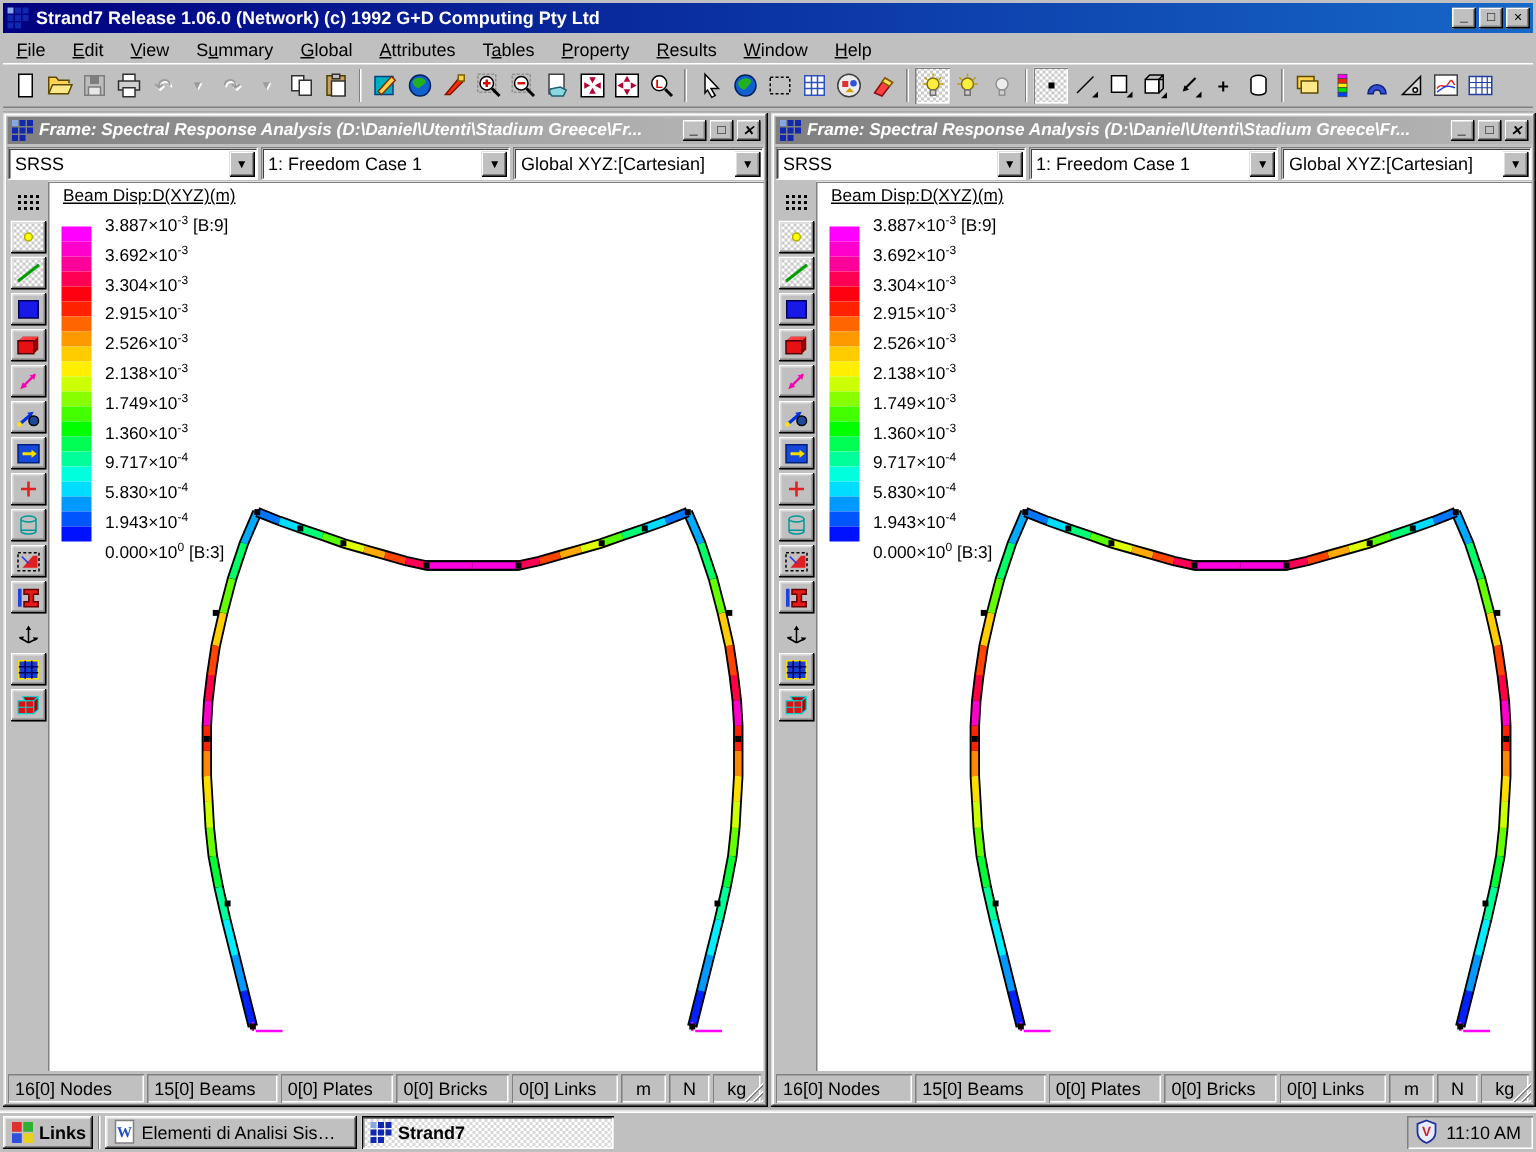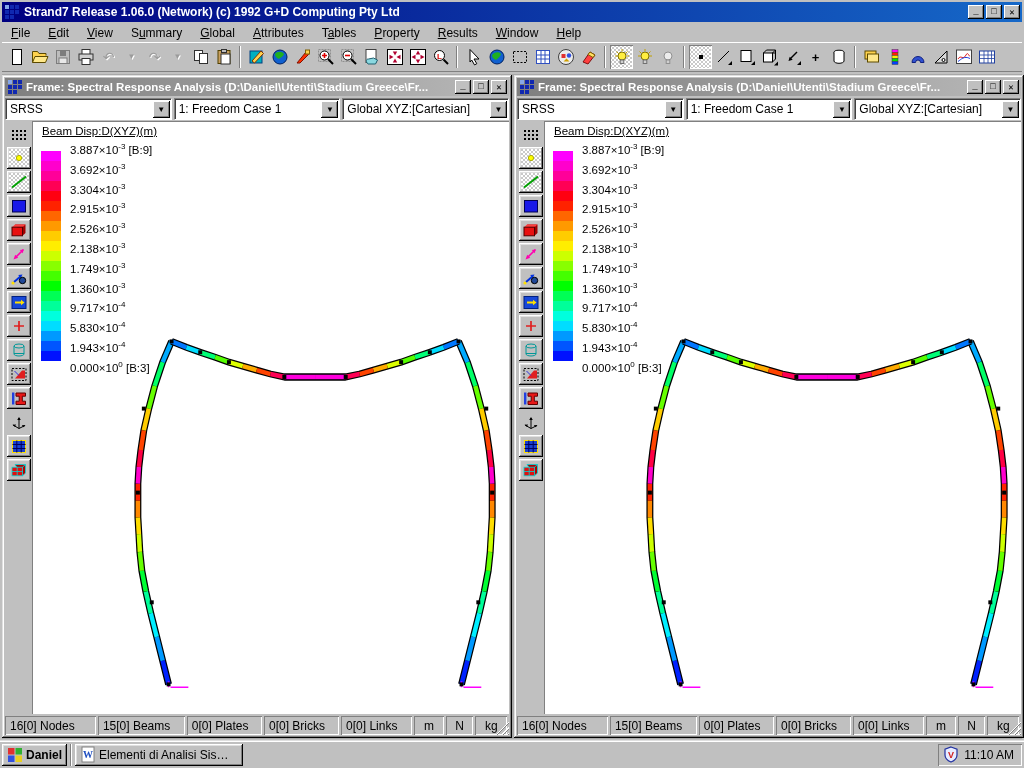--- a/index.html
+++ b/index.html
@@ -24,21 +24,21 @@
   .tb-btn { width:23px; height:24px; display:flex; align-items:center; justify-content:center; position:relative; }
   .tb-btn.pressed { box-shadow: inset 1px 1px #808080, inset -1px -1px #fff;
     background:repeating-conic-gradient(#ffffff 0% 25%, #c9c9c9 0% 50%); background-size:4px 4px; }
   .tg { font-size:14px; line-height:1; color:#000; }
   .dis { color:#9b9b9b; text-shadow:1px 1px #fff; }
 
   
   #mdi { position:absolute; left:2px; top:74px; right:2px; bottom:29px; background:#a8a8a8; }
   .frame-window { position:absolute; top:1px; bottom:1px; width:510px; background:#c0c0c0; display:flex; flex-direction:column;
     box-shadow: inset -1px -1px #000, inset 1px 1px #dfdfdf, inset -2px -2px #808080, inset 2px 2px #fff; padding:3px; }
-  .fw-titlebar { height:18px; background:linear-gradient(90deg,#7f7f7f,#b8b8b8); color:#fff; display:flex; align-items:center; padding:0 2px; flex:0 0 auto; }
+  .fw-titlebar { height:18px; background:linear-gradient(90deg,#7f7f7f,#b8b8b8); color:#fff; display:flex; align-items:center; padding:0 2px; flex:0 0 auto;font-style:italic; }
   .fw-titlebar .title { font-weight:bold; font-size:11.5px; margin-left:3px; flex:1; white-space:nowrap; overflow:hidden; }
   .fw-combos { height:24px; display:flex; gap:2px; padding-top:2px; flex:0 0 auto; }
   .combo { flex:1; background:#fff; border:1px solid; border-color:#808080 #fff #fff #808080; display:flex; align-items:center; position:relative;
     box-shadow: inset 1px 1px #404040; }
   .combo .val { flex:1; padding:0 4px; white-space:nowrap; overflow:hidden; font-size:12px; }
   .combo .drop { width:17px; height:17px; margin:1px; background:#c0c0c0; box-shadow: inset -1px -1px #000, inset 1px 1px #fff, inset -2px -2px #808080;
     display:flex; align-items:center; justify-content:center; font-size:8px; color:#000; flex:0 0 auto; }
   .fw-body { flex:1; display:flex; min-height:0; margin-top:1px; }
   .fw-side { width:27px; flex:0 0 auto; display:flex; flex-direction:column; align-items:center; padding-top:2px; gap:2px; }
   .side-btn { width:24px; height:22px; display:flex; align-items:center; justify-content:center; }
@@ -1081,33 +1081,50 @@
 <div id="taskbar">
   <div class="task-btn" id="start-btn">
     <span class="appicon" style="display: inline-flex; align-items: center;">
         <svg width="16" height="18" viewBox="0 0 16 18">
           <rect x="1" y="2" width="6.5" height="6.5" fill="#e03030"></rect>
           <rect x="8.5" y="2" width="6.5" height="6.5" fill="#30b030"></rect>
           <rect x="1" y="9.5" width="6.5" height="6.5" fill="#3050e0"></rect>
           <rect x="8.5" y="9.5" width="6.5" height="6.5" fill="#e8d020"></rect>
         </svg>
       </span>
-    <span>Daniel</span>
+    <span>Links</span>
   </div>
   <div id="task-sep"></div>
   <div id="task-buttons" style="display:flex;gap:3px;">
       <div class="task-btn" style="width: 168px;">
         <span class="appicon" style="display: inline-flex; align-items: center;">
           <svg width="16" height="18" viewBox="0 0 16 18">
             <rect x="2" y="1" width="12" height="15" fill="#fff" stroke="#808080"></rect>
             <text x="8" y="12" font-size="10" font-weight="bold" fill="#2050c0" text-anchor="middle" font-family="Liberation Serif,serif">W</text>
           </svg>
         </span>
         <span style="overflow: hidden; text-overflow: ellipsis; white-space: nowrap;">Elementi di Analisi Sismica....</span>
       </div>
+      <div class="task-btn active" style="width: 168px;">
+        <span class="appicon" style="display: inline-flex; align-items: center;">
+          <svg width="16" height="18" viewBox="0 0 16 18">
+            <g>
+              <rect x="1" y="2" width="4" height="4" fill="#87a8e8"></rect>
+              <rect x="6" y="2" width="4" height="4" fill="#1028b0"></rect>
+              <rect x="11" y="2" width="4" height="4" fill="#1028b0"></rect>
+              <rect x="1" y="7" width="4" height="4" fill="#1028b0"></rect>
+              <rect x="6" y="7" width="4" height="4" fill="#1028b0"></rect>
+              <rect x="11" y="7" width="4" height="4" fill="#1028b0"></rect>
+              <rect x="1" y="12" width="4" height="4" fill="#1028b0"></rect>
+              <rect x="6" y="12" width="4" height="4" fill="#1028b0"></rect>
+            </g>
+          </svg>
+        </span>
+        <span style="overflow: hidden; text-overflow: ellipsis; white-space: nowrap;">Strand7</span>
+      </div>
     </div>
   <div id="tray">
     <span class="appicon" style="display: inline-flex; align-items: center;">
         <svg width="16" height="18" viewBox="0 0 16 18">
           <path d="M8 1l6 2.2V9c0 3.8-3 5.8-6 7-3-1.2-6-3.2-6-7V3.2z" fill="#e8ecff" stroke="#2030a0" stroke-width="1.2"></path>
           <text x="8" y="11.5" font-size="9" font-weight="bold" fill="#d02020" text-anchor="middle">V</text>
         </svg>
       </span>
     <span id="clock">11:10 AM</span>
   </div>

